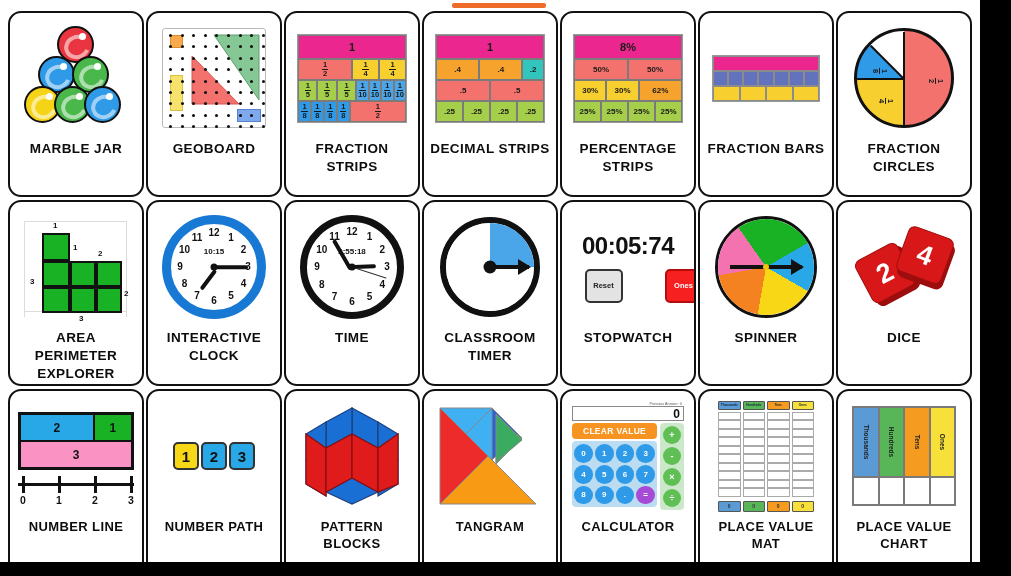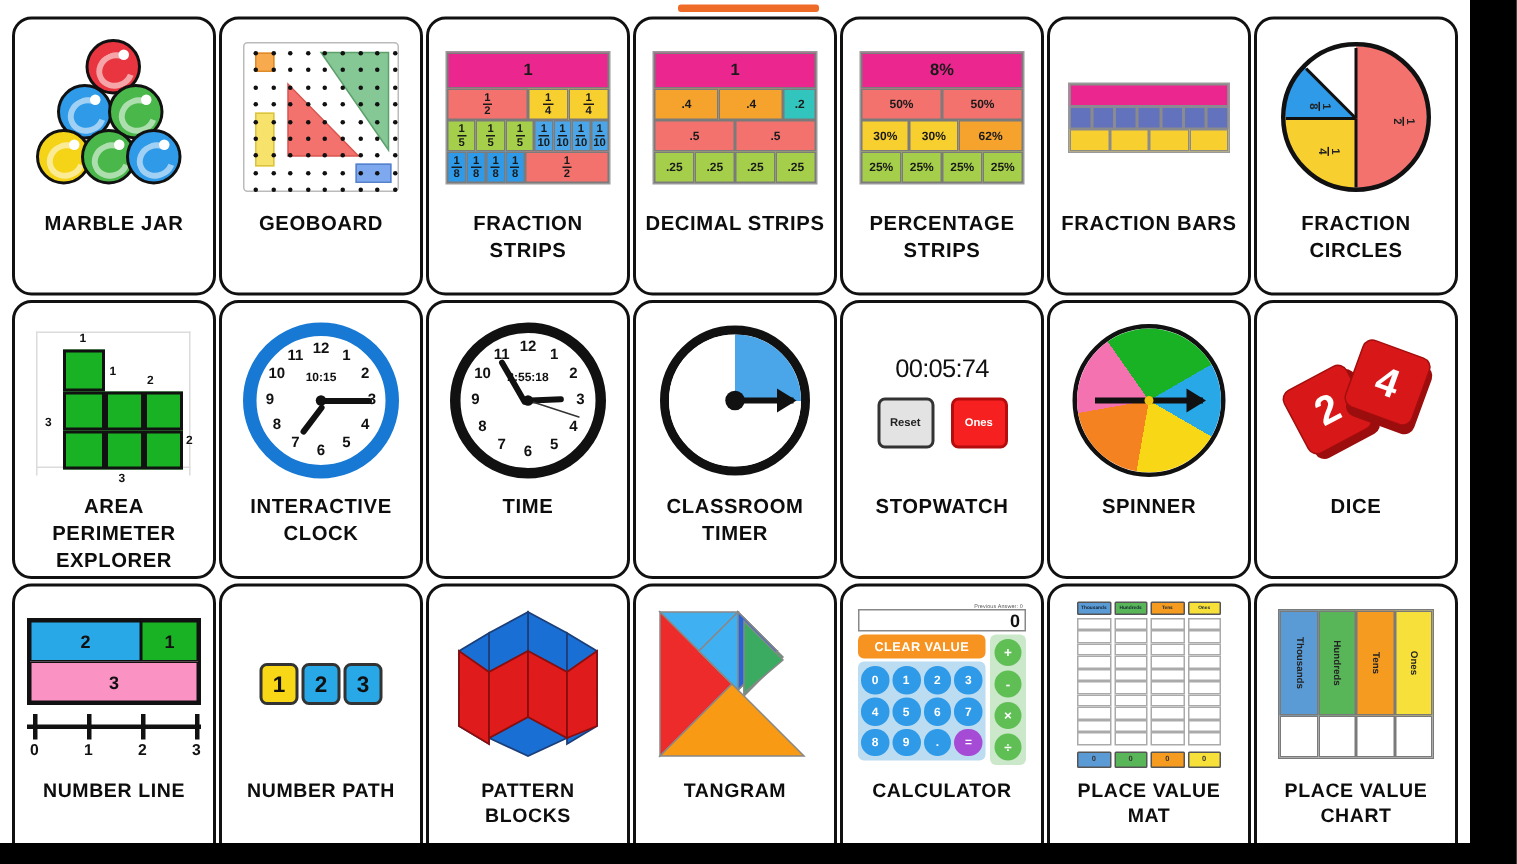--- a/index.html
+++ b/index.html
@@ -125,25 +125,25 @@
   .center-dot { position:absolute; width:7px; height:7px; border-radius:50%;
                 background:#111; left:50%; top:50%; transform:translate(-50%,-50%); }
   .digitime { position:absolute; left:50%; top:31%; transform:translateX(-50%);
               font-size:8px; font-weight:700; color:#111; white-space:nowrap; }
 
   
   .timer { position:relative; width:100px; height:100px; border-radius:50%;
            border:6px solid #111; background:#fff; overflow:hidden; }
 
   
-  .swtime { font-size:17px; font-weight:400; letter-spacing:-0.5px; color:#111; }
+  .swtime { font-size:24px; font-weight:700; letter-spacing:-0.5px; color:#111; }
   .swbtns { display:flex; gap:11px; margin-top:9px; }
   .swbtn { width:38px; height:34px; border:2px solid #333; border-radius:5px;
            display:flex; align-items:center; justify-content:center;
-           font-size:7.5px; font-weight:700; }
+           font-size:7.5px; font-weight:700;margin-left:31px; }
   .swbtn.reset { background:#e3e3e3; color:#222; }
   .swbtn.stop { background:#f62020; color:#fff; border-color:#b50d0d; }
 
   
   .spinner { position:relative; width:102px; height:102px; border-radius:50%;
              border:3px solid #111; overflow:hidden; background:#fff; }
   .arrow { position:absolute; left:12%; top:50%; width:76%; height:4px;
            background:#111; transform:translateY(-50%); }
   .arrow::after { content:''; position:absolute; right:-2px; top:50%;
     transform:translateY(-50%); border-left:13px solid #111;

